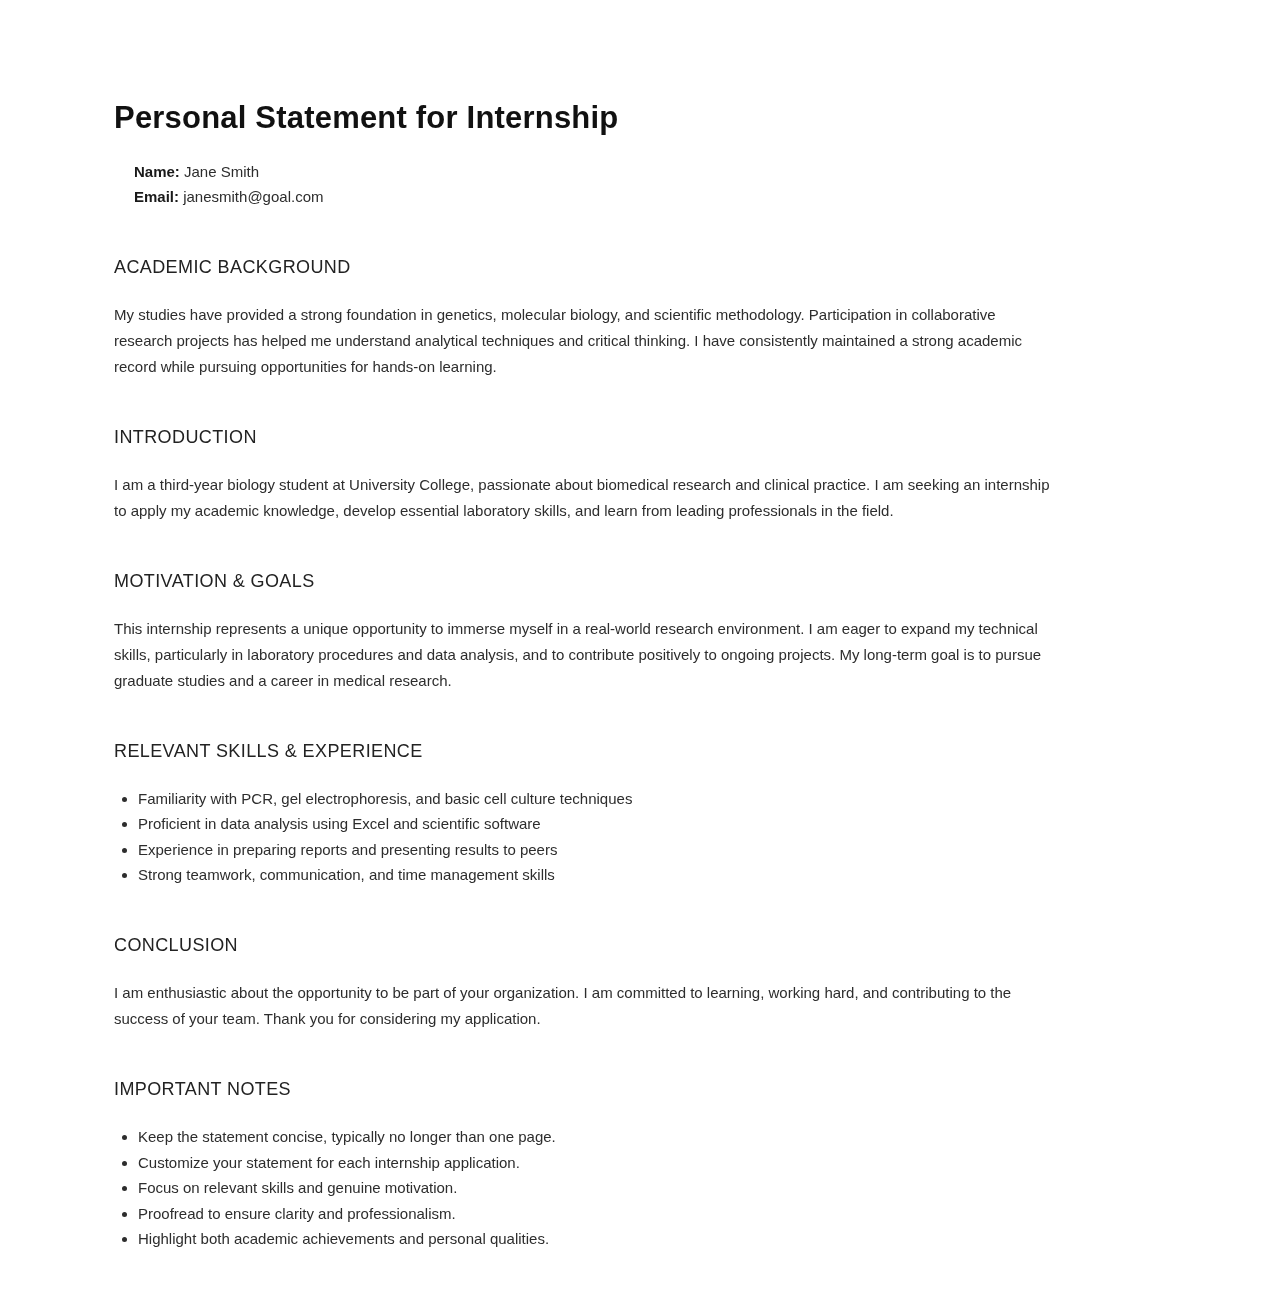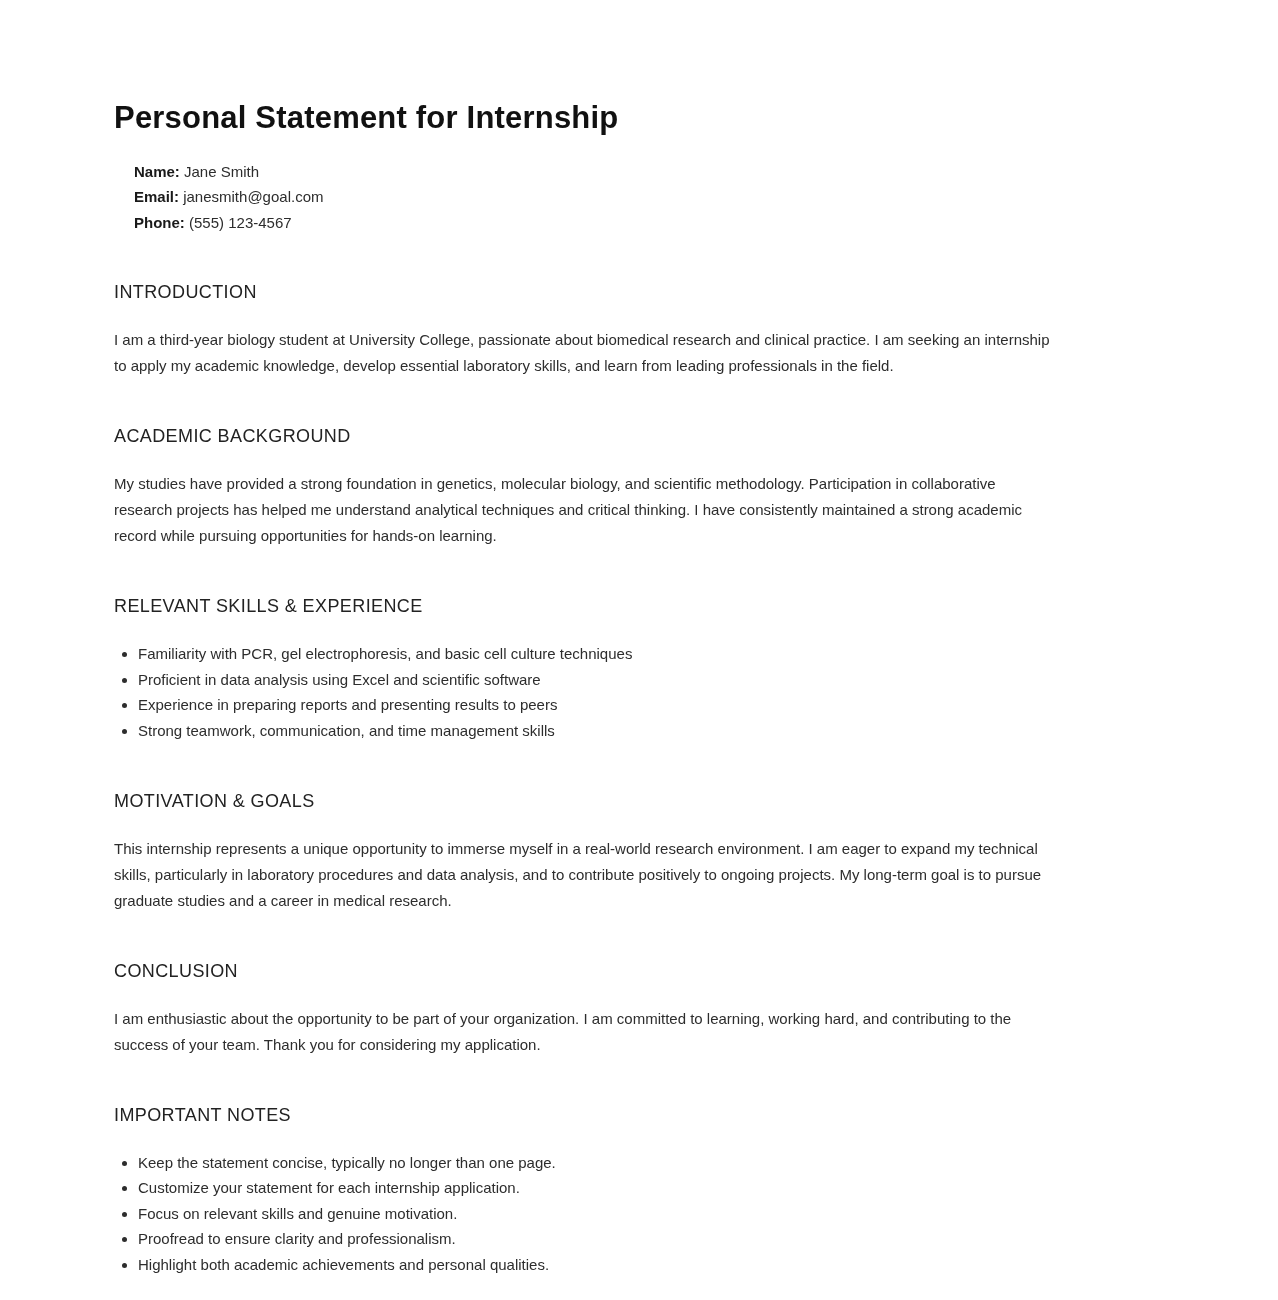--- a/index.html
+++ b/index.html
@@ -71,49 +71,45 @@
 
     <div class="contact">
       <div class="contact-row">
         <span class="contact-label">Name:</span> 
         <span class="contact-value">Jane Smith</span>
       </div>
       <div class="contact-row">
         <span class="contact-label">Email:</span> 
         <span class="contact-value">janesmith@goal.com</span>
       </div>
-      <div class="contact-row">
-        <span class="contact-label">Phone:</span> 
-        <span class="contact-value">(555) 123-4567</span>
-      </div>
     </div>
+
+    <section>
+      <h2 class="section-heading">ACADEMIC BACKGROUND</h2>
+      <p class="section-paragraph">My studies have provided a strong foundation in genetics, molecular biology, and scientific methodology. Participation in collaborative research projects has helped me understand analytical techniques and critical thinking. I have consistently maintained a strong academic record while pursuing opportunities for hands-on learning.</p>
+    </section>
 
     <section>
       <h2 class="section-heading">INTRODUCTION</h2>
       <p class="section-paragraph">I am a third-year biology student at University College, passionate about biomedical research and clinical practice. I am seeking an internship to apply my academic knowledge, develop essential laboratory skills, and learn from leading professionals in the field.</p>
     </section>
 
     <section>
-      <h2 class="section-heading">ACADEMIC BACKGROUND</h2>
-      <p class="section-paragraph">My studies have provided a strong foundation in genetics, molecular biology, and scientific methodology. Participation in collaborative research projects has helped me understand analytical techniques and critical thinking. I have consistently maintained a strong academic record while pursuing opportunities for hands-on learning.</p>
+      <h2 class="section-heading">MOTIVATION &amp; GOALS</h2>
+      <p class="section-paragraph">This internship represents a unique opportunity to immerse myself in a real-world research environment. I am eager to expand my technical skills, particularly in laboratory procedures and data analysis, and to contribute positively to ongoing projects. My long-term goal is to pursue graduate studies and a career in medical research.</p>
     </section>
 
     <section>
       <h2 class="section-heading">RELEVANT SKILLS &amp; EXPERIENCE</h2>
       <ul class="section-list">
         <li>Familiarity with PCR, gel electrophoresis, and basic cell culture techniques</li>
         <li>Proficient in data analysis using Excel and scientific software</li>
         <li>Experience in preparing reports and presenting results to peers</li>
         <li>Strong teamwork, communication, and time management skills</li>
       </ul>
-    </section>
-
-    <section>
-      <h2 class="section-heading">MOTIVATION &amp; GOALS</h2>
-      <p class="section-paragraph">This internship represents a unique opportunity to immerse myself in a real-world research environment. I am eager to expand my technical skills, particularly in laboratory procedures and data analysis, and to contribute positively to ongoing projects. My long-term goal is to pursue graduate studies and a career in medical research.</p>
     </section>
 
     <section>
       <h2 class="section-heading">CONCLUSION</h2>
       <p class="section-paragraph">I am enthusiastic about the opportunity to be part of your organization. I am committed to learning, working hard, and contributing to the success of your team. Thank you for considering my application.</p>
     </section>
 
     <section>
       <h2 class="section-heading">IMPORTANT NOTES</h2>
       <ul class="section-list">

